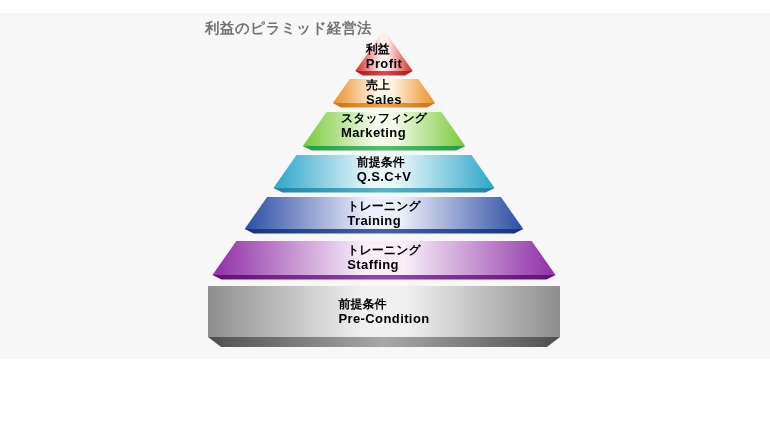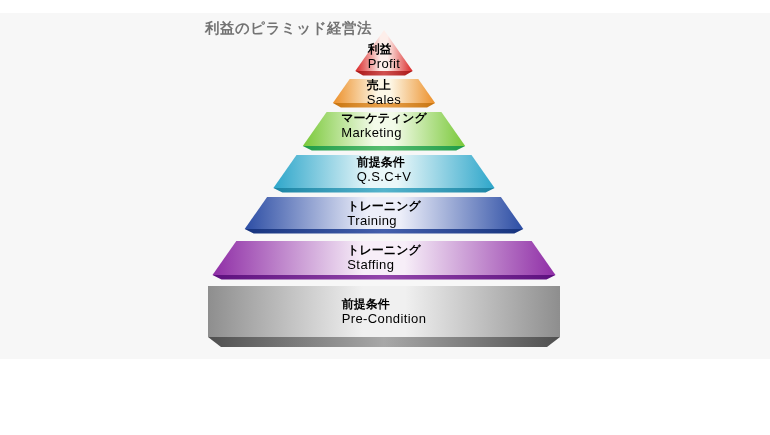--- a/index.html
+++ b/index.html
@@ -18,21 +18,21 @@
   }
   svg.pyramid{position:absolute;left:0;top:0;}
   .layer-label{
     position:absolute;left:384px;transform:translateX(-50%);
     text-align:left;color:#000;white-space:nowrap;
   }
   .layer-label .jp{
     display:block;font-size:12px;line-height:13.5px;font-weight:700;
   }
   .layer-label .en{
-    display:block;font-size:13px;line-height:14px;font-weight:400;letter-spacing:.4px;
+    display:block;font-size:13px;line-height:14px;font-weight:700;letter-spacing:.4px;
   }
   .lbl-0{top:43px;}
   .lbl-1{top:79px;}
   .lbl-2{top:112px;}
   .lbl-3{top:156px;}
   .lbl-4{top:200px;}
   .lbl-5{top:244px;}
   .lbl-6{top:298px;}
 </style>
 </head>
@@ -147,21 +147,21 @@
 
 <div class="layer-label lbl-0">
   <span class="jp">利益</span>
   <span class="en">Profit</span>
 </div>
 <div class="layer-label lbl-1">
   <span class="jp">売上</span>
   <span class="en">Sales</span>
 </div>
 <div class="layer-label lbl-2">
-  <span class="jp">マーケティング</span>
+  <span class="jp">スタッフィング</span>
   <span class="en">Marketing</span>
 </div>
 <div class="layer-label lbl-3">
   <span class="jp">前提条件</span>
   <span class="en">Q.S.C+V</span>
 </div>
 <div class="layer-label lbl-4">
   <span class="jp">トレーニング</span>
   <span class="en">Training</span>
 </div>

